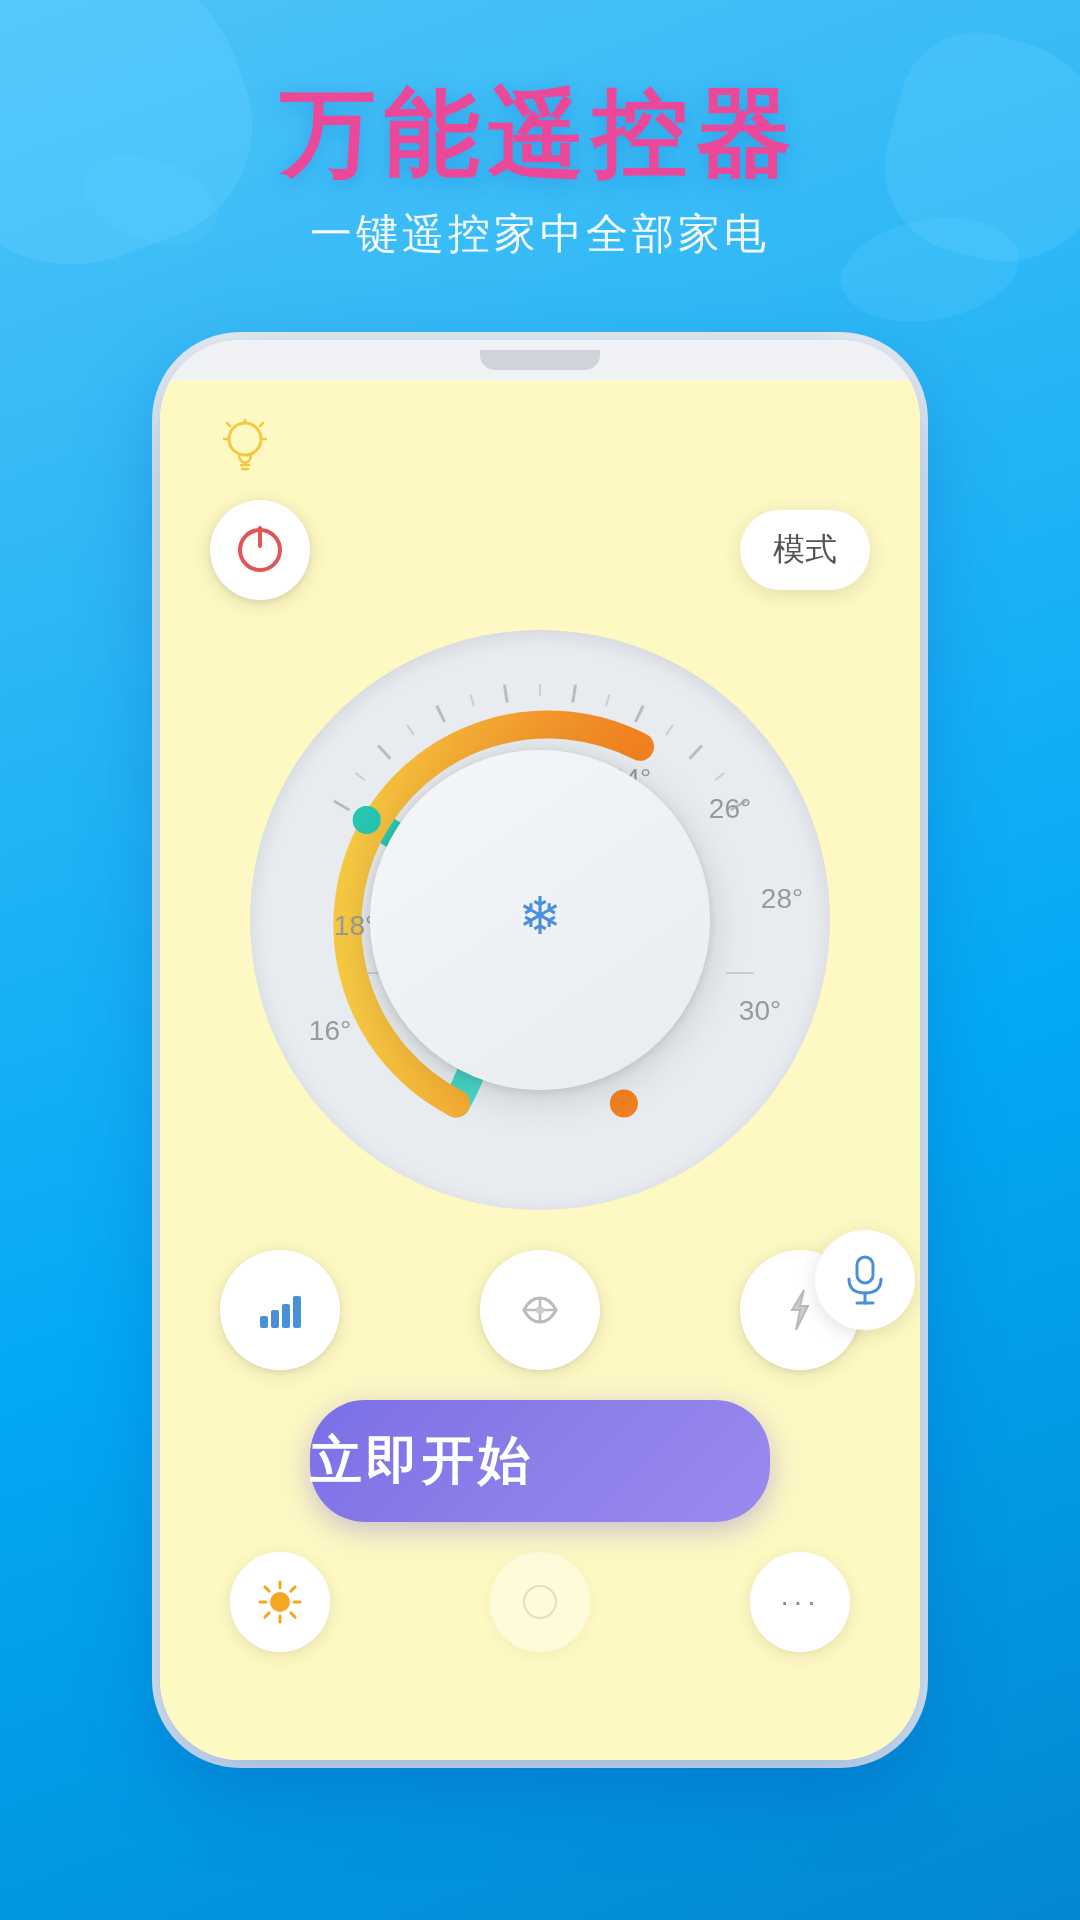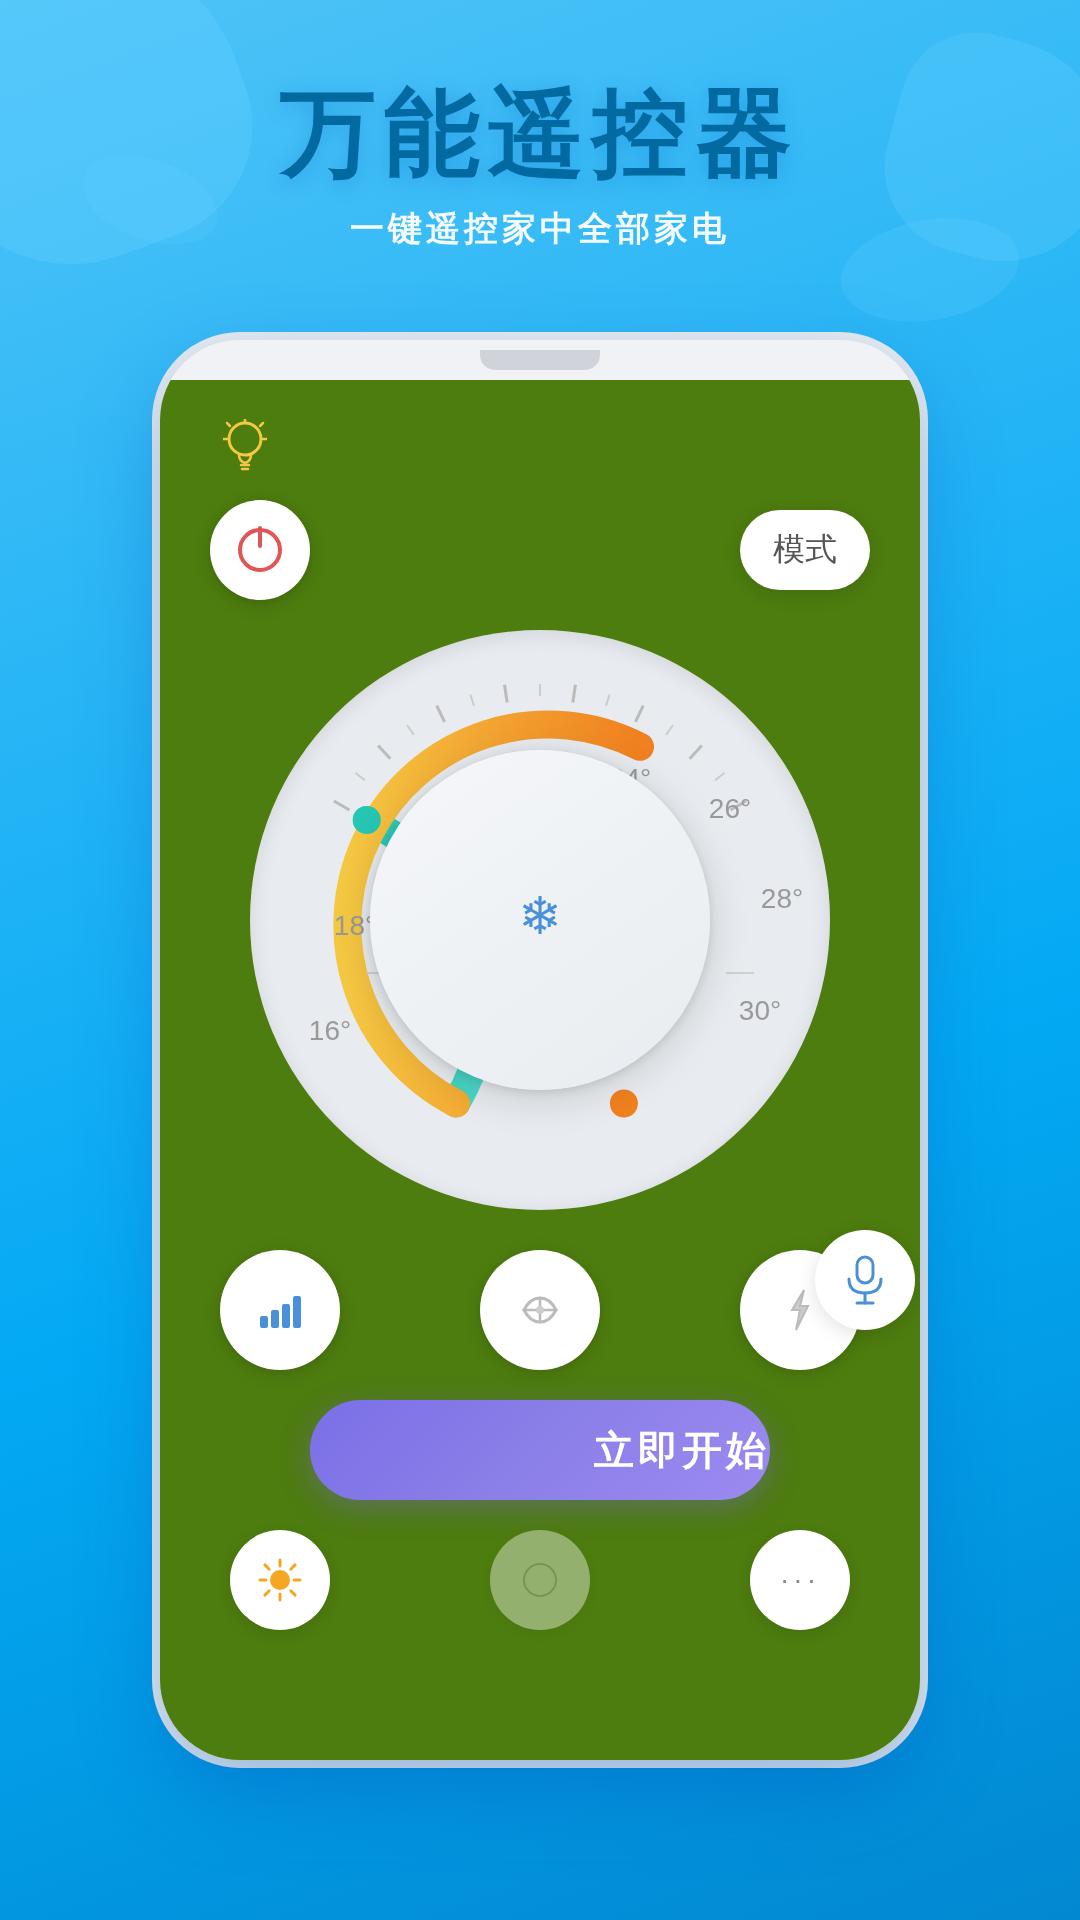--- a/index.html
+++ b/index.html
@@ -54,31 +54,31 @@
       position: relative;
       z-index: 2;
       text-align: center;
       padding-top: 80px;
       padding-bottom: 40px;
     }
 
     .header-title {
       font-size: 96px;
       font-weight: 900;
-      color: #0369a1;
+      color: #ec4899;
       text-shadow: 0 4px 20px rgba(0,100,200,0.3);
       letter-spacing: 8px;
       line-height: 1.1;
     }
 
     .header-subtitle {
-      font-size: 34px;
+      font-size: 42px;
       color: white;
       margin-top: 20px;
-      font-weight: 700;
+      font-weight: 400;
       letter-spacing: 4px;
       opacity: 0.95;
     }
 
     
     .phone-container {
       position: absolute;
       top: 340px;
       left: 50%;
       transform: translateX(-50%);
@@ -103,21 +103,21 @@
     .phone-notch {
       width: 120px;
       height: 20px;
       background: #d0d4da;
       border-radius: 0 0 15px 15px;
     }
 
     
     .phone-content {
       padding: 30px 50px 40px;
-      background: #4d7c0f;
+      background: #fef9c3;
       height: calc(100% - 40px);
     }
 
     
     .top-icon-row {
       display: flex;
       justify-content: flex-start;
       margin-bottom: 20px;
     }
 
@@ -238,28 +238,28 @@
       display: flex;
       align-items: center;
       justify-content: center;
       cursor: pointer;
       font-size: 36px;
     }
 
     
     .start-btn {
       width: 460px;
-      height: 100px;
+      height: 122px;
       border-radius: 55px;
       background: linear-gradient(135deg, #7b6fe8, #8b7fe8, #9b8af0);
       box-shadow: 0 8px 30px rgba(120,100,220,0.4);
       display: flex;
       align-items: center;
-      justify-content: flex-end;
-      font-size: 40px;
+      justify-content: flex-start;
+      font-size: 52px;
       color: white;
       font-weight: 600;
       cursor: pointer;
       letter-spacing: 4px;
       margin: 0 auto 30px;
     }
 
     
     .bottom-icon-row {
       display: flex;

